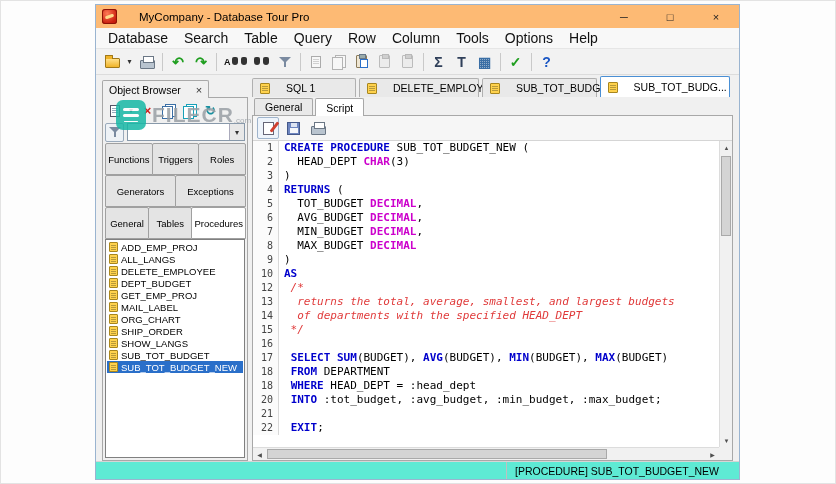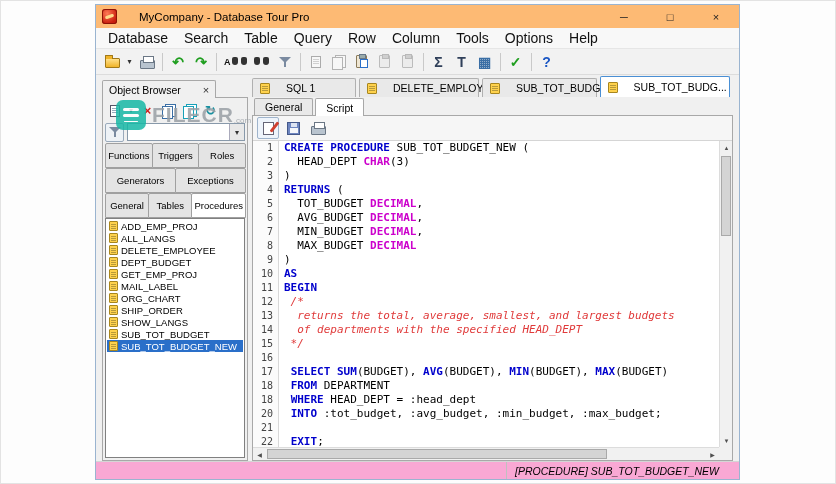--- a/index.html
+++ b/index.html
@@ -84,21 +84,21 @@
   .ic-doc { position:relative; width:10px; height:11px; background:#ffd24d; border:1px solid #a8861e;
                border-radius:1px; flex:none; }
   .ic-doc::before { content:""; position:absolute; top:2px; left:1px; right:1px; height:1px; background:#b89a3a;
                box-shadow:0 2px 0 #b89a3a, 0 4px 0 #b89a3a; }
   .ic-doc.small { width:9px; height:10px; }
 
   
   .tabsrow { height:22px; display:flex; align-items:flex-end; padding:0 6px; flex:none; }
   .sidebar-head-slot { width:146px; flex:none; display:flex; align-items:flex-end; }
   .sidebar-tab { height:18px; background:#f0f0f0; border:1px solid #a8a8a8; border-bottom:none;
-               border-radius:2px 2px 0 0; display:flex; align-items:center; gap:22px; padding:0 6px;
+               border-radius:2px 2px 0 0; display:flex; align-items:center; gap:15px; padding:0 6px;
                font-size:10.5px; position:relative; z-index:3; margin-bottom:-1px; }
   .tab-close { font-size:11px; color:#333; }
   .doctabs { display:flex; align-items:flex-end; margin-left:4px; flex:1; overflow:hidden; }
   .dtab { height:19px; min-width:104px; display:flex; align-items:center; gap:16px; padding:0 7px;
           border:1px solid #b0b0b0; border-bottom:none; background:#e9e9e9; font-size:10.5px;
           margin-right:3px; border-radius:2px 2px 0 0; white-space:nowrap; }
   .dtab.active { background:#fff; border-color:#4a8fd4; height:21px; }
   .dtab-close { color:#b03030; font-weight:bold; font-size:11px; margin-left:2px; }
 
   
@@ -108,21 +108,21 @@
                   display:flex; flex-direction:column; padding:2px; position:relative; z-index:2; }
   .sb-icons { height:21px; display:flex; align-items:center; gap:2px; flex:none; }
   .sb-btn { min-width:19px; height:19px; display:flex; align-items:center; justify-content:center;
             border:1px solid transparent; border-radius:2px; }
   .sb-btn.boxed { border-color:#9aaabb; background:#eef2f6; }
   .sb-filter { height:22px; display:flex; align-items:center; gap:3px; flex:none; }
   .combobox { flex:1; height:18px; background:#fff; border:1px solid #8899aa; display:flex; align-items:center; }
   .combo-text { flex:1; font-size:10px; padding-left:3px; color:#333; }
   .combo-btn { width:15px; height:16px; background:#e8e8e8; border-left:1px solid #aab;
                display:flex; align-items:center; justify-content:center; font-size:8px; color:#333; }
-  .stab-row { height:25px; display:flex; flex:none; }
+  .stab-row { height:32px; display:flex; flex:none; }
   .stab { flex:1; display:flex; align-items:center; justify-content:center; font-size:9.5px;
           background:#e4e4e4; border:1px solid #a0a0a0; margin-right:-1px; border-radius:2px 2px 0 0;
           white-space:nowrap; padding:0 2px; }
   .stab.active { background:#fff; position:relative; z-index:2; }
   .listbox { flex:1; margin-top:0; background:#fff; border:1px solid #808080; overflow:hidden; padding:1px; }
   .li { height:12px; display:flex; align-items:center; gap:3px; font-size:9.5px; padding-left:2px; color:#000; }
   .li.selected { background:#2a6fc9; color:#fff; }
 
   .main { flex:1; display:flex; flex-direction:column; min-width:0; }
   .editor-tabs { height:18px; display:flex; align-items:flex-end; padding-left:2px; flex:none; }
@@ -148,22 +148,22 @@
   .sarrow { width:13px; height:13px; display:flex; align-items:center; justify-content:center; font-size:6px; color:#505050; }
   .vscroll .sarrow.top { position:absolute; top:0; left:0; }
   .vscroll .sarrow.bot { position:absolute; bottom:0; left:0; }
   .vthumb { position:absolute; top:15px; left:1px; right:1px; height:80px; background:#d4d4d4; border:1px solid #a9a9a9; }
   .hscroll { position:absolute; left:0; right:13px; bottom:0; height:13px; background:#f1f1f1; border-top:1px solid #dcdcdc;
              display:flex; align-items:center; }
   .hthumb { height:10px; width:340px; margin:0 1px; background:#d4d4d4; border:1px solid #a9a9a9; }
   .hscroll .sarrow:last-child { margin-left:auto; }
   .scorner { position:absolute; right:0; bottom:0; width:13px; height:13px; background:#f1f1f1; }
 
-  .statusbar { height:18px; background:#f9a8d4; border-top:1px solid #d5d5d5; display:flex;
-               justify-content:flex-end; align-items:stretch; padding-right:12px; flex:none;font-style:italic; }
+  .statusbar { height:18px; background:#5eead4; border-top:1px solid #d5d5d5; display:flex;
+               justify-content:flex-end; align-items:stretch; padding-right:12px; flex:none; }
   .status-cell { border-left:1px solid #c0c0c0; padding:0 8px; display:flex; align-items:center;
                font-size:10.5px; color:#000; min-width:180px; justify-content:flex-end; }
 
   
   .watermark { position:absolute; left:116px; top:100px; display:flex; align-items:center; gap:6px;
                opacity:.85; z-index:50; pointer-events:none; }
   .wm-icon { width:30px; height:30px; border-radius:7px; background:#17b8a6; position:relative; }
   .wm-bars { position:absolute; left:7px; top:8px; width:16px; height:3px; background:#fff; border-radius:2px;
              box-shadow:0 6px 0 #fff, 0 12px 0 -1px #fff; }
   .wm-texts { display:flex; align-items:flex-end; }
@@ -439,24 +439,20 @@
                 </div>
                 <div class="cline">
                   <span class="ln">9</span>
                   <span class="lc"><span class="seg-p">)</span></span>
                 </div>
                 <div class="cline">
                   <span class="ln">10</span>
                   <span class="lc"><span class="seg-k">AS</span></span>
                 </div>
                 <div class="cline">
-                  <span class="ln">11</span>
-                  <span class="lc"><span class="seg-k">BEGIN</span></span>
-                </div>
-                <div class="cline">
                   <span class="ln">12</span>
                   <span class="lc"><span class="seg-c"> /*</span></span>
                 </div>
                 <div class="cline">
                   <span class="ln">13</span>
                   <span class="lc"><span class="seg-c">  returns the total, average, smallest, and largest budgets</span></span>
                 </div>
                 <div class="cline">
                   <span class="ln">14</span>
                   <span class="lc"><span class="seg-c">  of departments with the specified HEAD_DEPT</span></span>

